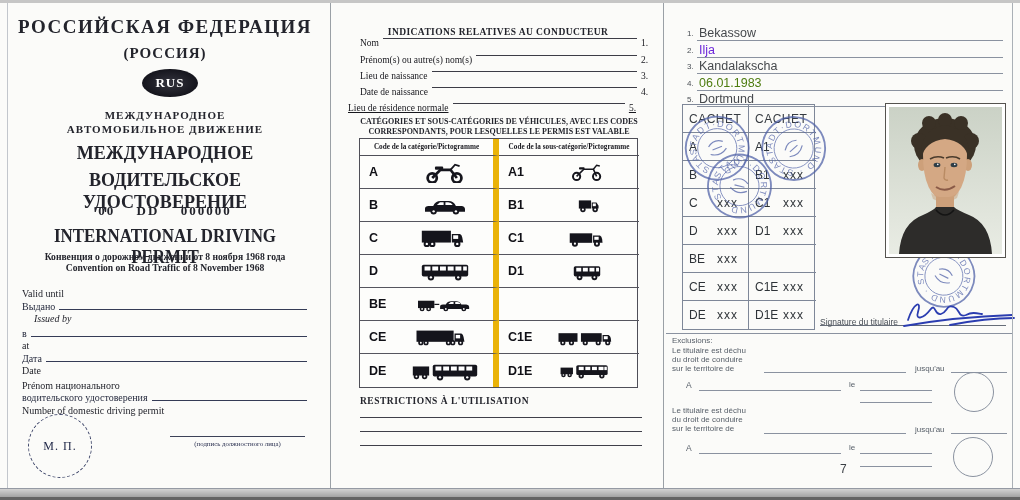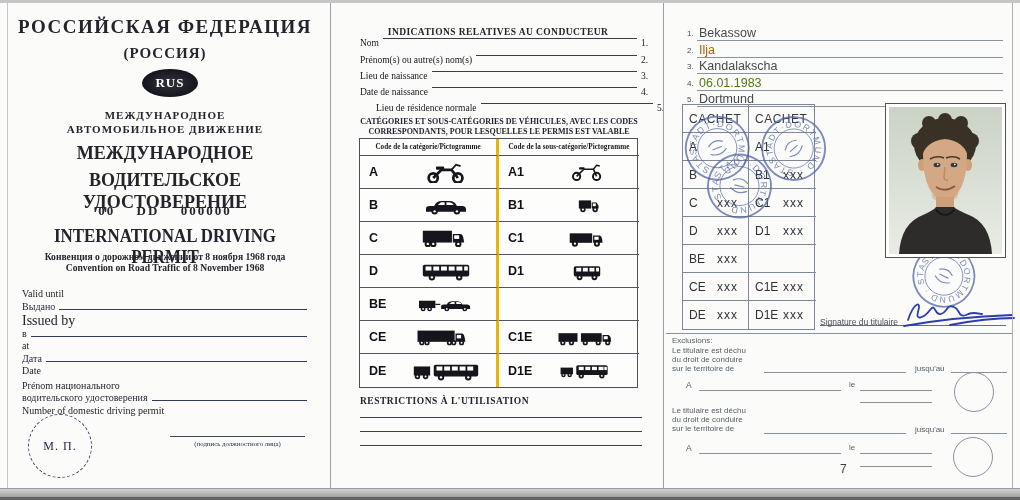--- a/index.html
+++ b/index.html
@@ -27,21 +27,21 @@
   
   .vtable{position:absolute;left:359px;top:138px;width:279px;display:grid;
           grid-template-columns:139px 140px;grid-template-rows:17px repeat(7,33px);
           border:1px solid #4f4f58;box-sizing:border-box;background:#fdfdfb;}
   .vh{font-size:7.2px;font-weight:bold;display:flex;align-items:center;justify-content:center;
       border-bottom:1px solid #4f4f58;color:#17171d;}
   .vc{display:flex;align-items:center;border-bottom:1px solid #55555e;}
   .vc .code{font-family:"Liberation Sans",sans-serif;font-weight:bold;font-size:12.5px;
             margin-left:9px;width:27px;color:#101016;}
   .vc .pict{flex:1;display:flex;justify-content:center;align-items:center;}
-  .colsep{border-right:3px solid #eab308;}
+  .colsep{border-right:6px solid #eab308;}
   .nb{border-bottom:none;}
   
   .ctable{position:absolute;left:682px;top:104px;width:133px;display:grid;
           grid-template-columns:66px 67px;grid-template-rows:repeat(8,28px);
           border:1px solid #7e8798;box-sizing:border-box;}
   .cc{display:flex;align-items:center;border-bottom:1px solid #7e8798;
       font-family:"Liberation Sans",sans-serif;color:#2e3338;}
   .cc.csep{border-right:1px solid #7e8798;}
   .cc .ccode{font-size:12px;margin-left:6px;min-width:28px;}
   .cc .cmark{font-size:12px;letter-spacing:1px;}
@@ -80,21 +80,21 @@
   <div class="abs ctr b" style="left:10px;top:226px;width:310px;font-size:18px;transform:scaleX(.94);">INTERNATIONAL DRIVING PERMIT</div>
   <div class="abs ctr b" style="left:8px;top:251px;width:314px;font-size:9.6px;">Конвенция о дорожном движении от 8 ноября 1968 года</div>
   <div class="abs ctr b" style="left:8px;top:262px;width:314px;font-size:9.6px;">Convention on Road Traffic of 8 November 1968</div>
 
   <div class="abs" style="left:22px;top:288px;font-size:10px;">Valid until</div>
 
   <div class="fieldrow" style="left:22px;top:301px;width:285px;">
     <span>Выдано</span>
       <span class="ln"></span>
   </div>
-  <div class="abs" style="left:22px;top:313px;font-size:14px;">Issued by</div>
+  <div class="abs" style="left:34px;top:313px;font-size:10px;font-style:italic;">Issued by</div>
 
   <div class="fieldrow" style="left:22px;top:328px;width:285px;">
     <span>в</span>
       <span class="ln"></span>
   </div>
   <div class="abs" style="left:22px;top:340px;font-size:10px;">at</div>
 
   <div class="fieldrow" style="left:22px;top:353px;width:285px;">
     <span>Дата</span>
       <span class="ln"></span>
@@ -129,21 +129,21 @@
   <div class="mrow" style="left:360px;top:71px;width:288px;">
     <span>Lieu de naissance</span>
       <span class="ln"></span>
       <span>3.</span>
   </div>
   <div class="mrow" style="left:360px;top:87px;width:288px;">
     <span>Date de naissance</span>
       <span class="ln"></span>
       <span>4.</span>
   </div>
-  <div class="mrow" style="left:376px;top:103px;width:288px;">
+  <div class="mrow" style="left:348px;top:103px;width:288px;text-decoration:underline;">
     <span>Lieu de résidence normale</span>
       <span class="ln"></span>
       <span>5.</span>
   </div>
 
   <div class="abs ctr b" style="left:350px;top:117px;width:298px;font-size:8px;">CATÉGORIES ET SOUS-CATÉGORIES DE VÉHICULES, AVEC LES CODES</div>
   <div class="abs ctr b" style="left:350px;top:127px;width:298px;font-size:8px;">CORRESPONDANTS, POUR LESQUELLES LE PERMIS EST VALABLE</div>
 
   <div class="vtable">
     <div class="vh colsep">Code de la catégorie/Pictogramme</div>
@@ -408,21 +408,21 @@
   <div class="abs b" style="left:360px;top:396px;font-size:9.5px;letter-spacing:.5px;">RESTRICTIONS À L'UTILISATION</div>
   <div class="hline" style="left:360px;top:417px;width:282px;border-top-width:1.5px;border-top-color:#3f3f4a;"></div>
   <div class="hline" style="left:360px;top:431px;width:282px;border-top-width:1.5px;border-top-color:#3f3f4a;"></div>
   <div class="hline" style="left:360px;top:445px;width:282px;border-top-width:1.5px;border-top-color:#3f3f4a;"></div>
 
   <div class="abs sans" style="left:687px;top:29px;font-size:8px;color:#4a4f55;">1.</div>
   <div class="abs sans" style="left:699px;top:26px;font-size:12.5px;color:#46494d;">Bekassow</div>
   <div class="gline" style="left:697px;top:40px;width:306px;"></div>
 
   <div class="abs sans" style="left:687px;top:46px;font-size:8px;color:#4a4f55;">2.</div>
-  <div class="abs sans" style="left:699px;top:43px;font-size:12.5px;color:#a16207;">Ilja</div>
+  <div class="abs sans" style="left:699px;top:43px;font-size:12.5px;color:#6d28d9;">Ilja</div>
   <div class="gline" style="left:697px;top:57px;width:306px;"></div>
 
   <div class="abs sans" style="left:687px;top:62px;font-size:8px;color:#4a4f55;">3.</div>
   <div class="abs sans" style="left:699px;top:59px;font-size:12.5px;color:#46494d;">Kandalakscha</div>
   <div class="gline" style="left:697px;top:73px;width:306px;"></div>
 
   <div class="abs sans" style="left:687px;top:79px;font-size:8px;color:#4a4f55;">4.</div>
   <div class="abs sans" style="left:699px;top:76px;font-size:12.5px;color:#4d7c0f;">06.01.1983</div>
   <div class="gline" style="left:697px;top:90px;width:306px;"></div>
 

